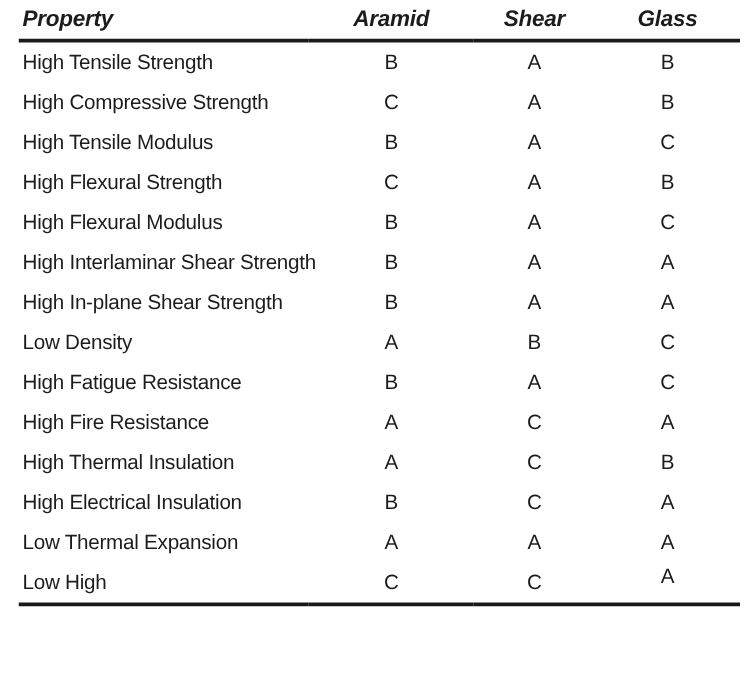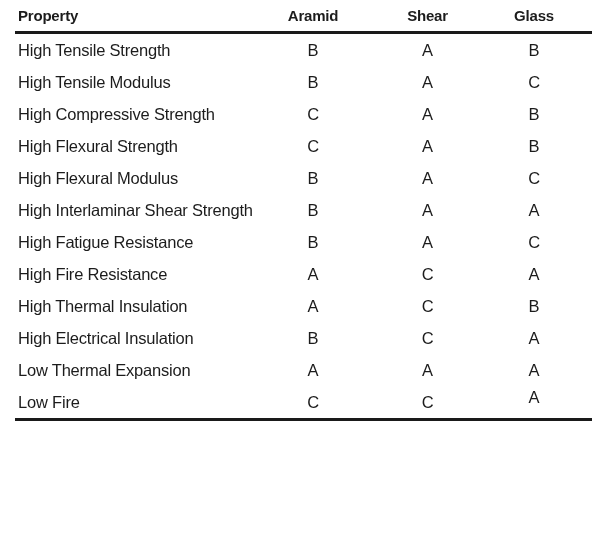--- a/index.html
+++ b/index.html
@@ -29,24 +29,25 @@
   }
   col.c-prop   { width: 232px; }
   col.c-aramid { width: 132px; }
   col.c-carbon { width: 97px; }
   col.c-glass  { width: 116px; }
 
   thead th {
     height: 31px;
     vertical-align: middle;
     font-weight: bold;
-    font-size: 15px;
+    font-size: 18px;
     letter-spacing: -0.2px;
     padding: 0;
     border-bottom: 3px solid #1a1a1a;
+    font-style: italic;
   }
   thead th.prop {
     text-align: left;
     padding-left: 3px;
   }
   thead th.grade {
     text-align: center;
     margin-top: 20px;
   }
 
@@ -94,48 +95,60 @@
       </tr>
     </thead>
     <tbody>
         <tr>
           <td class="prop"><span>High Tensile Strength</span></td>
           <td class="grade"><span>B</span></td>
           <td class="grade"><span>A</span></td>
           <td class="grade"><span>B</span></td>
         </tr>
         <tr>
+          <td class="prop"><span>High Compressive Strength</span></td>
+          <td class="grade"><span>C</span></td>
+          <td class="grade"><span>A</span></td>
+          <td class="grade"><span>B</span></td>
+        </tr>
+        <tr>
           <td class="prop"><span>High Tensile Modulus</span></td>
           <td class="grade"><span>B</span></td>
           <td class="grade"><span>A</span></td>
           <td class="grade"><span>C</span></td>
-        </tr>
-        <tr>
-          <td class="prop"><span>High Compressive Strength</span></td>
-          <td class="grade"><span>C</span></td>
-          <td class="grade"><span>A</span></td>
-          <td class="grade"><span>B</span></td>
         </tr>
         <tr>
           <td class="prop"><span>High Flexural Strength</span></td>
           <td class="grade"><span>C</span></td>
           <td class="grade"><span>A</span></td>
           <td class="grade"><span>B</span></td>
         </tr>
         <tr>
           <td class="prop"><span>High Flexural Modulus</span></td>
           <td class="grade"><span>B</span></td>
           <td class="grade"><span>A</span></td>
           <td class="grade"><span>C</span></td>
         </tr>
         <tr>
           <td class="prop"><span>High Interlaminar Shear Strength</span></td>
           <td class="grade"><span>B</span></td>
           <td class="grade"><span>A</span></td>
           <td class="grade"><span>A</span></td>
+        </tr>
+        <tr>
+          <td class="prop"><span>High In-plane Shear Strength</span></td>
+          <td class="grade"><span>B</span></td>
+          <td class="grade"><span>A</span></td>
+          <td class="grade"><span>A</span></td>
+        </tr>
+        <tr>
+          <td class="prop"><span>Low Density</span></td>
+          <td class="grade"><span>A</span></td>
+          <td class="grade"><span>B</span></td>
+          <td class="grade"><span>C</span></td>
         </tr>
         <tr>
           <td class="prop"><span>High Fatigue Resistance</span></td>
           <td class="grade"><span>B</span></td>
           <td class="grade"><span>A</span></td>
           <td class="grade"><span>C</span></td>
         </tr>
         <tr>
           <td class="prop"><span>High Fire Resistance</span></td>
           <td class="grade"><span>A</span></td>
@@ -154,20 +167,20 @@
           <td class="grade"><span>C</span></td>
           <td class="grade"><span>A</span></td>
         </tr>
         <tr>
           <td class="prop"><span>Low Thermal Expansion</span></td>
           <td class="grade"><span>A</span></td>
           <td class="grade"><span>A</span></td>
           <td class="grade"><span>A</span></td>
         </tr>
         <tr>
-          <td class="prop"><span>Low Fire</span></td>
+          <td class="prop"><span>Low High</span></td>
           <td class="grade"><span>C</span></td>
           <td class="grade"><span>C</span></td>
           <td class="grade"><span>A</span></td>
         </tr>
       </tbody>
   </table>
 </div>
 
 </body></html>

